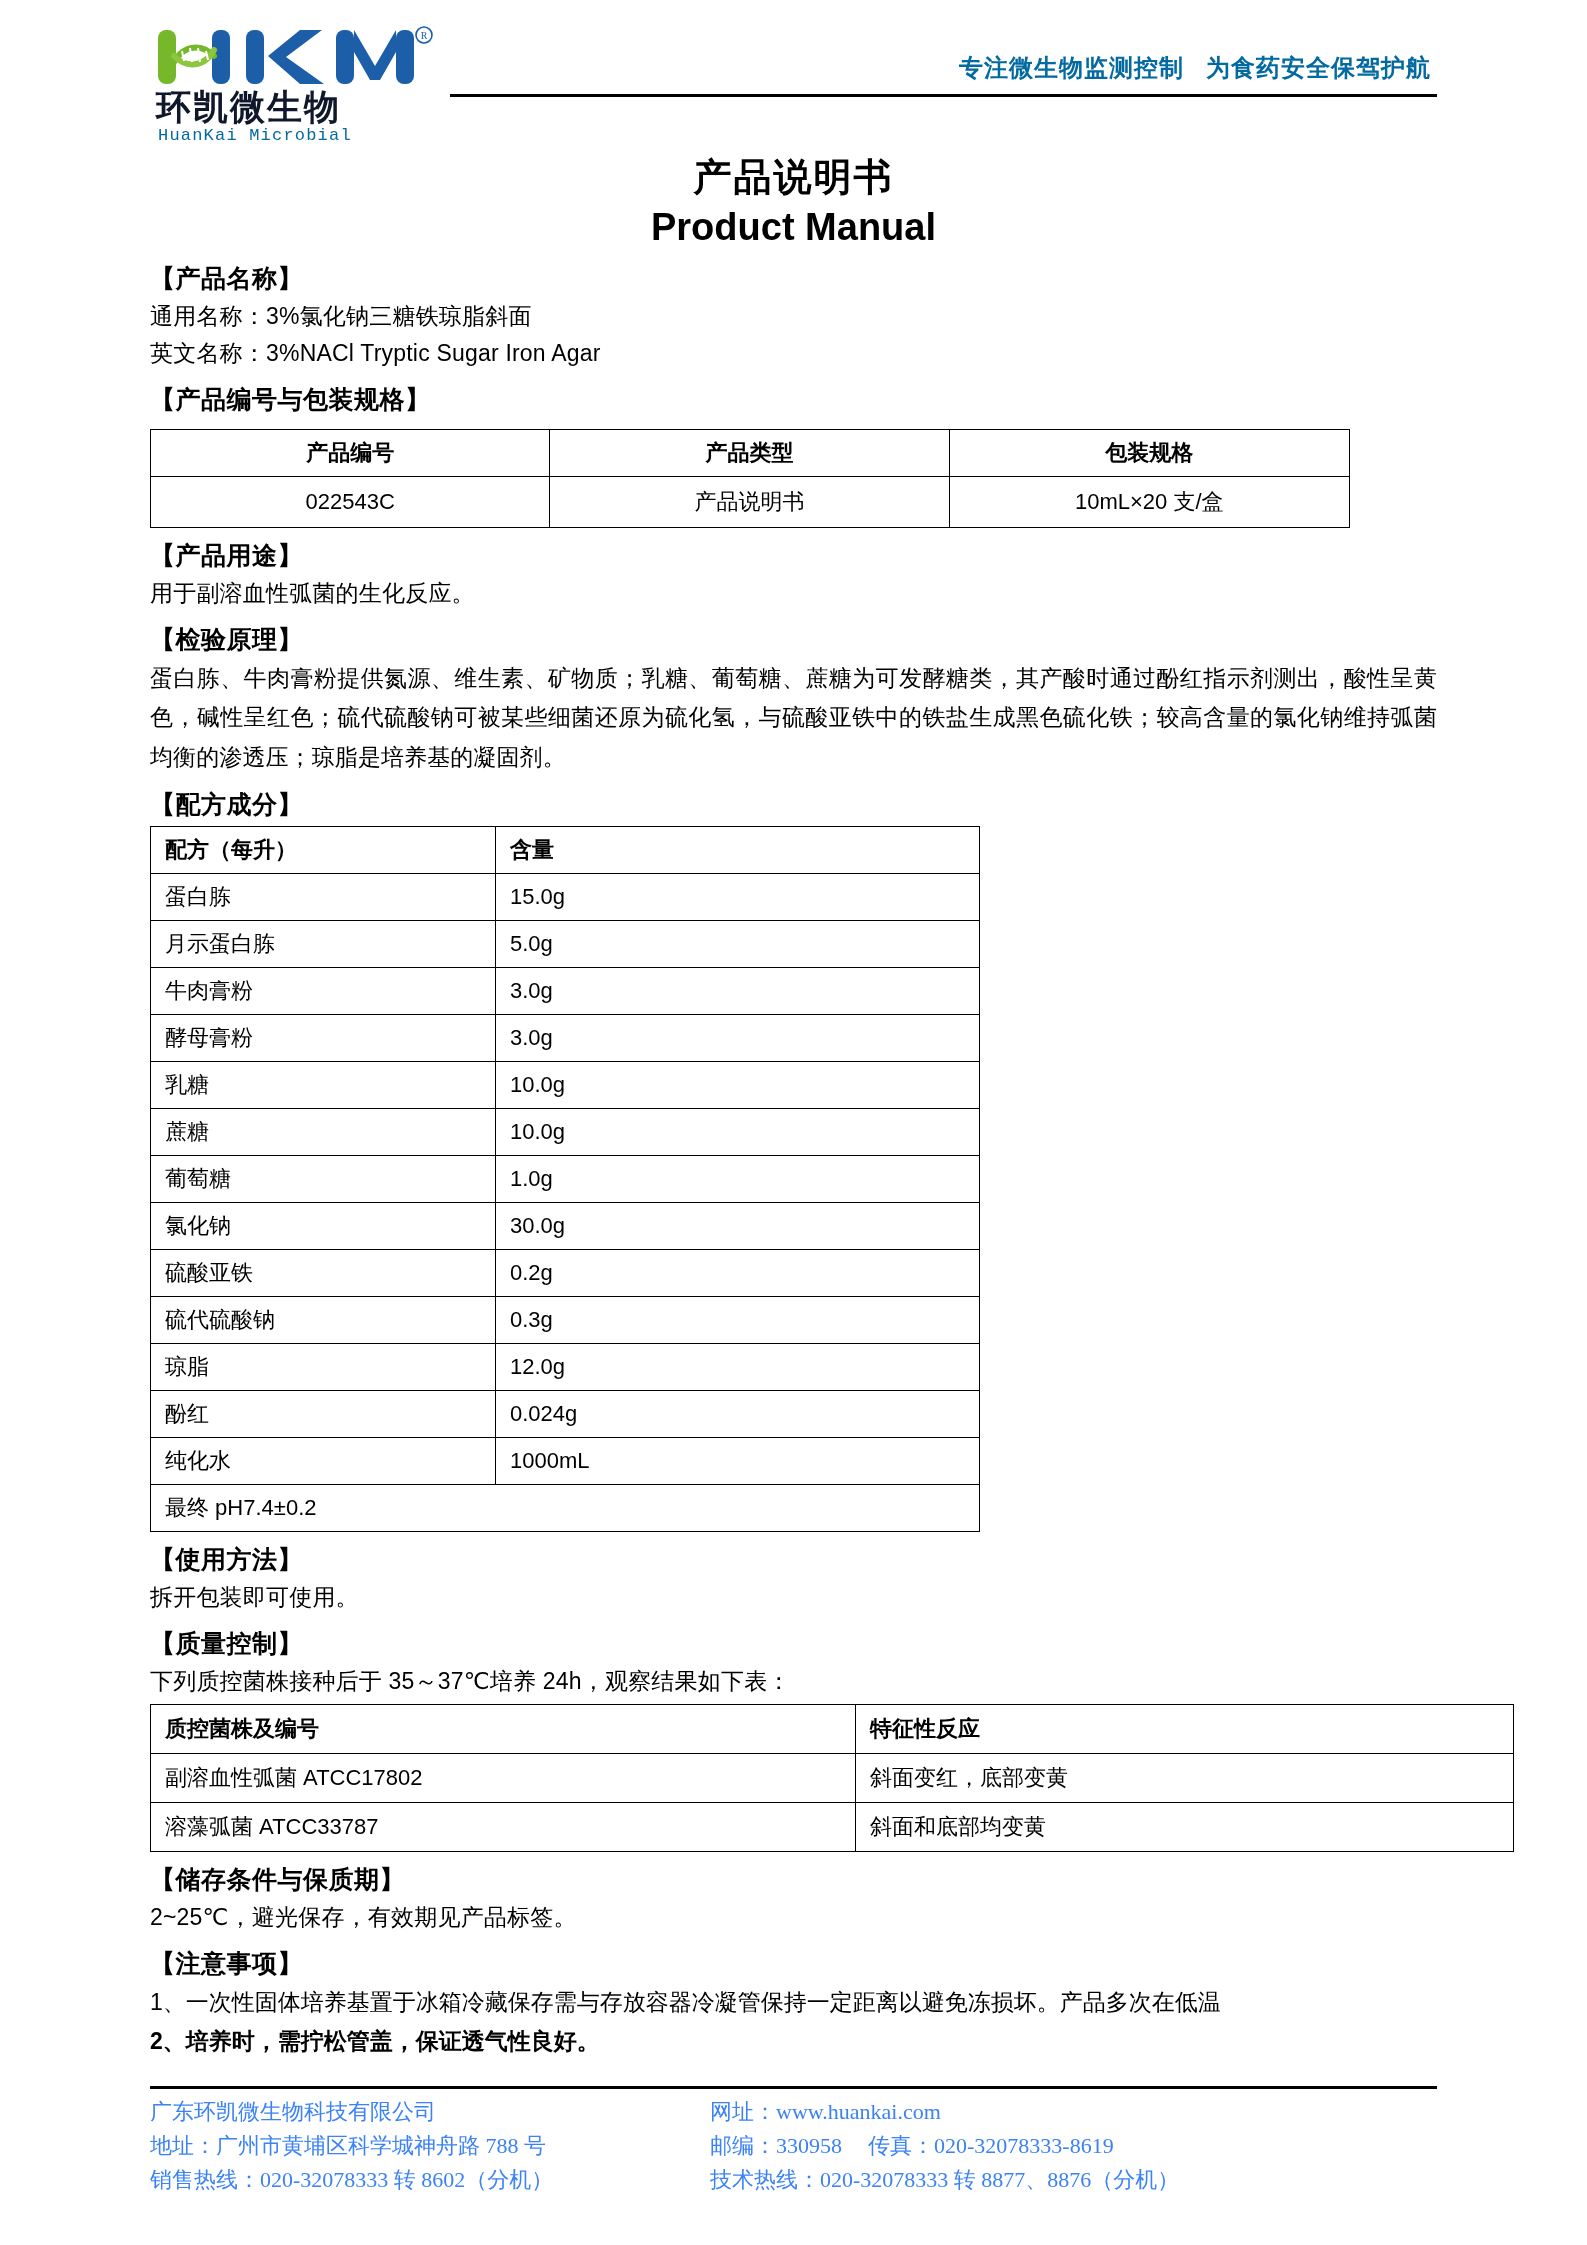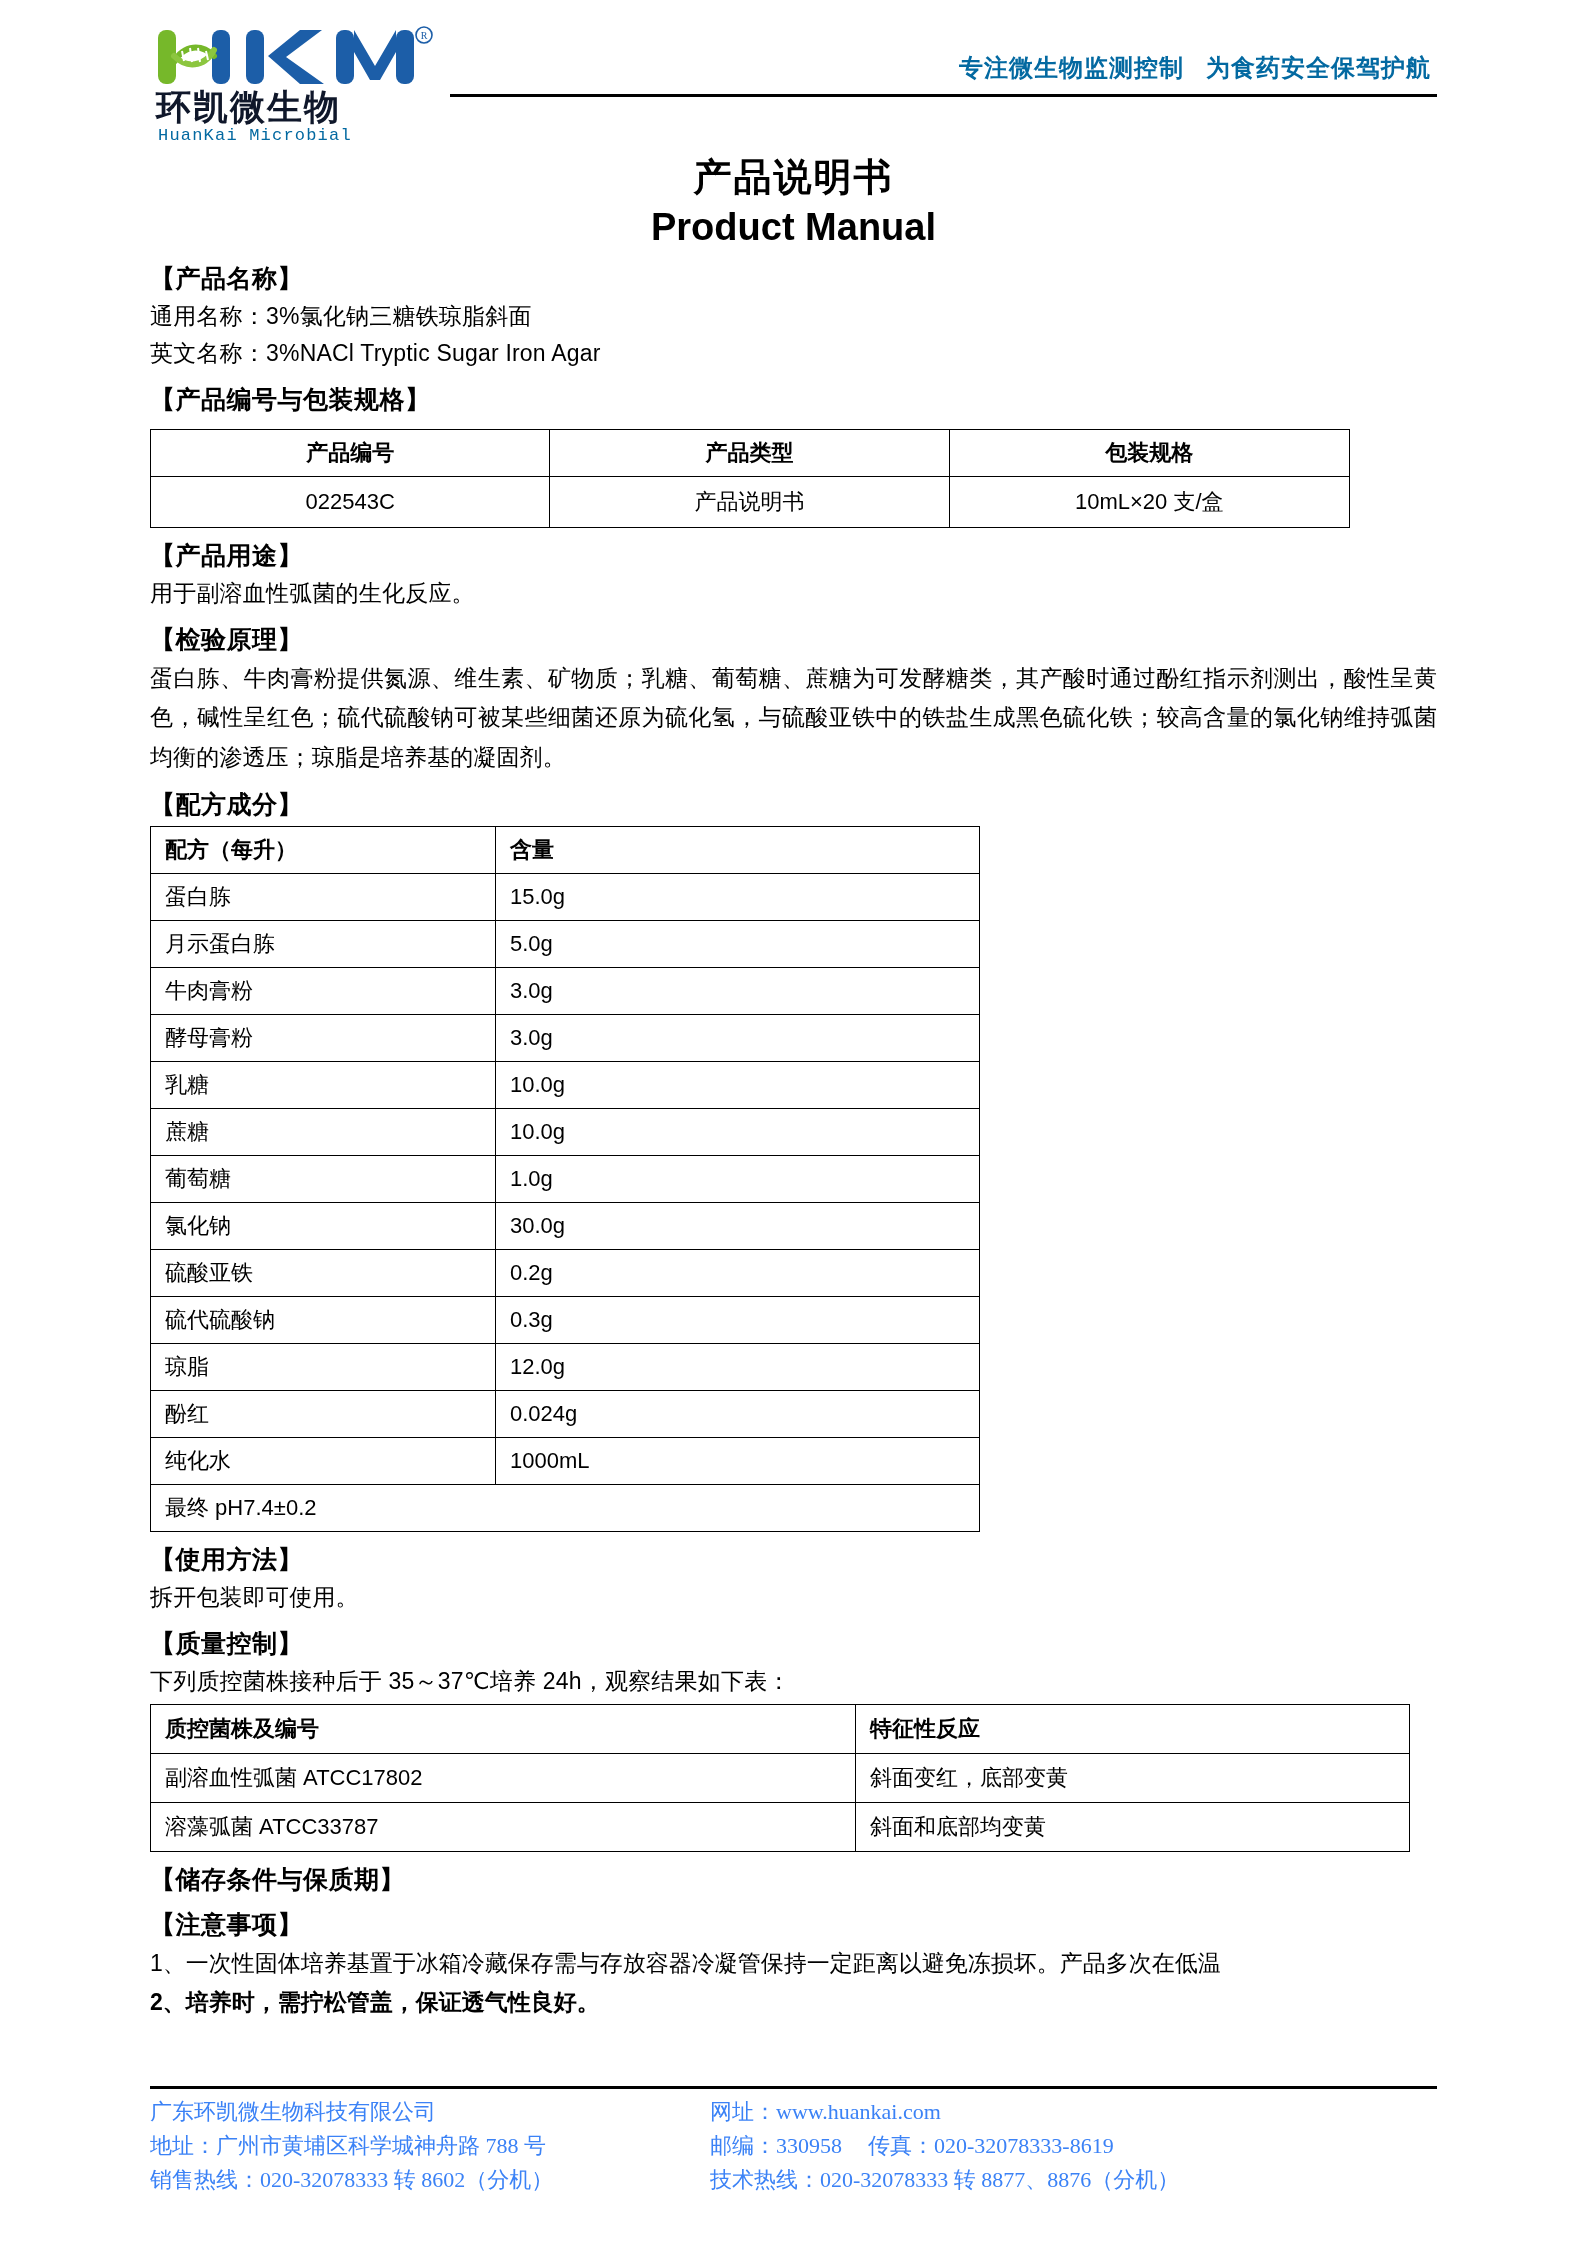--- a/index.html
+++ b/index.html
@@ -169,21 +169,21 @@
   .tbl-formula td {
     text-align: left;
     padding: 6px 0 6px 14px;
     height: 34px;
     font-size: 22px;
   }
   .tbl-formula .col-a { width: 330px; }
   .tbl-formula .ph-row td { border-top: 1.5px solid #000; }
   
   .tbl-qc {
-    width: 1260px;
+    width: 1364px;
     margin-top: 4px;
   }
   .tbl-qc th {
     text-align: left;
     font-weight: bold;
     padding: 9px 0 9px 14px;
     font-size: 22px;
   }
   .tbl-qc td {
     text-align: left;
@@ -367,20 +367,21 @@
       <td>斜面变红，底部变黄</td>
     </tr>
     <tr>
       <td class="col-a">溶藻弧菌 ATCC33787</td>
       <td>斜面和底部均变黄</td>
     </tr>
   </tbody>
     </table>
 
   <div class="sec-head">【储存条件与保质期】</div>
+  <div class="body-line">2~25℃，避光保存，有效期见产品标签。</div>
 
   <div class="sec-head">【注意事项】</div>
   <div class="note-line">1、一次性固体培养基置于冰箱冷藏保存需与存放容器冷凝管保持一定距离以避免冻损坏。产品多次在低温</div>
   <div class="note-line bold">2、培养时，需拧松管盖，保证透气性良好。</div>
 
   <div class="footer">
     <div class="footer-rule"></div>
     <div class="footer-grid">
       <div class="footer-col-left">
         <div class="footer-line">广东环凯微生物科技有限公司</div>

